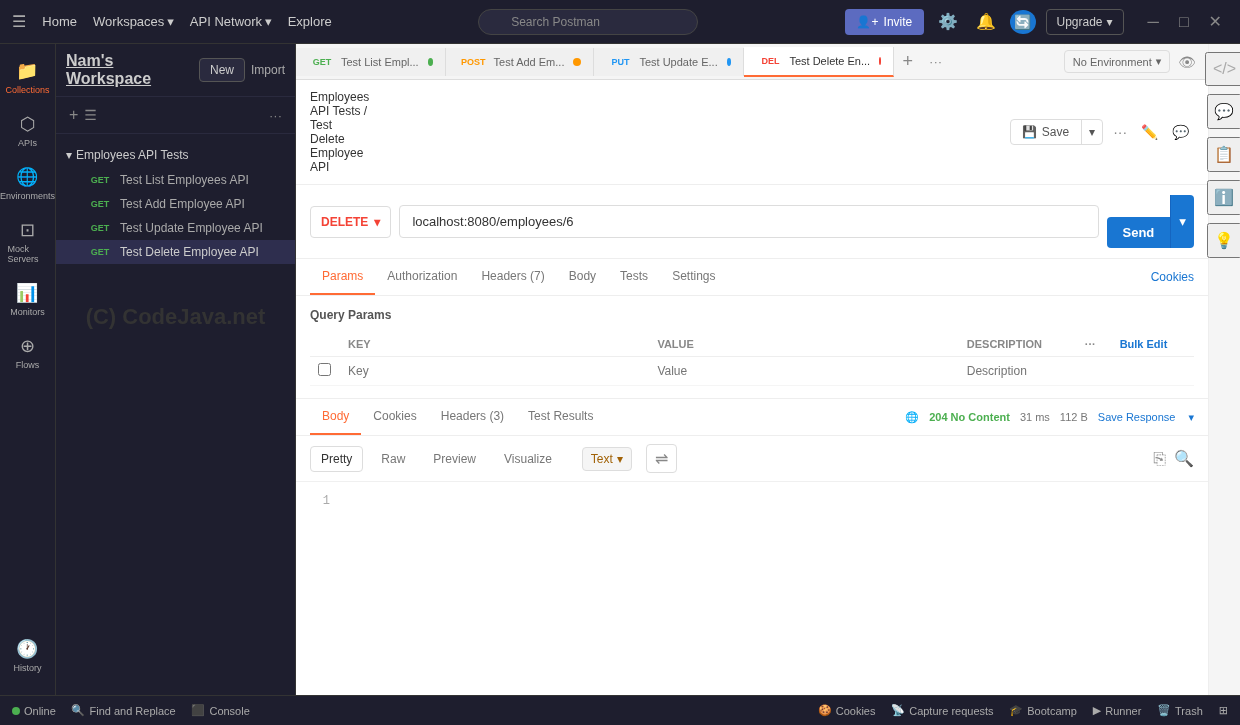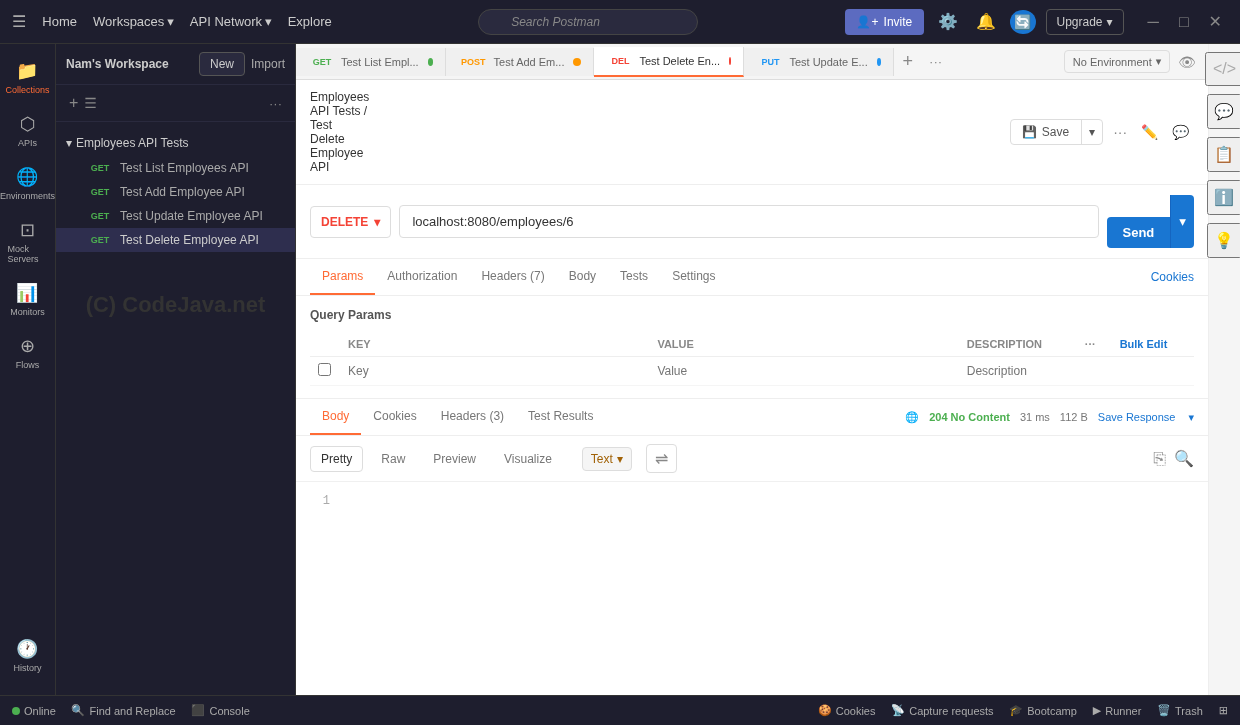--- a/index.html
+++ b/index.html
@@ -3,21 +3,21 @@
   <meta charset="utf-8">
   <style>
     * { box-sizing: border-box; margin: 0; padding: 0; }
     body { font-family: -apple-system, BlinkMacSystemFont, 'Segoe UI', sans-serif; font-size: 12px; background: #1a1a2e; color: #e0e0e0; height: 725px; overflow: hidden; }
 
     
     .top-bar { display: flex; align-items: center; background: #1e1e2e; height: 44px; padding: 0 12px; gap: 8px; border-bottom: 1px solid #333; }
     .top-bar-left { display: flex; align-items: center; gap: 16px; }
     .menu-icon { color: #aaa; font-size: 16px; cursor: pointer; }
     .nav-link { color: #ccc; font-size: 13px; cursor: pointer; display: flex; align-items: center; gap: 3px; }
-    .search-bar { flex: 1; display: flex; justify-content: center; font-style: italic; }
+    .search-bar { flex: 1; display: flex; justify-content: center; }
     .search-input { background: #2a2a3e; border: 1px solid #444; border-radius: 20px; padding: 5px 14px 5px 32px; color: #aaa; font-size: 12px; width: 220px; position: relative; display: flex; align-items: center; cursor: pointer; }
     .search-input-wrap { position: relative; display: flex; align-items: center; }
     .search-input-wrap .search-icon-inner { position: absolute; left: 10px; color: #888; font-size: 12px; }
     .top-bar-right { display: flex; align-items: center; gap: 10px; }
     .invite-btn { background: #5c6bc0; color: white; border: none; border-radius: 4px; padding: 6px 12px; font-size: 12px; cursor: pointer; display: flex; align-items: center; gap: 5px; }
     .icon-btn { background: none; border: none; color: #aaa; font-size: 16px; cursor: pointer; padding: 4px; }
     .upgrade-btn { background: none; border: 1px solid #555; color: #ccc; border-radius: 4px; padding: 5px 10px; font-size: 12px; cursor: pointer; display: flex; align-items: center; gap: 4px; }
     .window-controls { display: flex; gap: 8px; margin-left: 8px; }
     .win-btn { background: none; border: none; color: #888; font-size: 16px; cursor: pointer; padding: 2px 6px; }
 
@@ -26,21 +26,21 @@
 
     
     .sidebar-icons { width: 56px; background: #1e1e2e; border-right: 1px solid #333; display: flex; flex-direction: column; align-items: center; padding-top: 8px; gap: 4px; }
     .sidebar-icon-item { display: flex; flex-direction: column; align-items: center; padding: 8px 4px 6px; cursor: pointer; border-radius: 6px; width: 48px; color: #aaa; font-size: 9px; gap: 3px; }
     .sidebar-icon-item.active { color: #ff6b35; }
     .sidebar-icon-item .icon { font-size: 18px; }
 
     
     .collections-panel { width: 240px; background: #1e1e2e; border-right: 1px solid #333; display: flex; flex-direction: column; }
     .panel-header { display: flex; align-items: center; padding: 8px 10px; gap: 6px; border-bottom: 1px solid #2a2a3e; }
-    .workspace-name { font-size: 12px; font-weight: 600; color: #ccc; flex: 1; }
+    .workspace-name { font-size: 16px; font-weight: 600; color: #ccc; flex: 1; text-decoration: underline; }
     .panel-action-btn { background: none; border: none; color: #888; cursor: pointer; font-size: 13px; padding: 3px; border-radius: 3px; }
     .new-btn { background: #2a2a3e; border: 1px solid #555; color: #ccc; border-radius: 4px; padding: 4px 10px; font-size: 12px; cursor: pointer; }
     .import-btn { background: none; border: none; color: #aaa; font-size: 12px; cursor: pointer; }
 
     .collection-tree { flex: 1; overflow-y: auto; padding: 8px 0; }
     .collection-name { display: flex; align-items: center; padding: 6px 10px; cursor: pointer; color: #ccc; font-size: 12px; font-weight: 500; gap: 4px; }
     .tree-item { display: flex; align-items: center; padding: 5px 10px 5px 30px; cursor: pointer; color: #aaa; font-size: 12px; gap: 6px; }
     .tree-item.active { background: #2e2e4e; color: #ccc; }
     .method-badge { font-size: 9px; font-weight: 700; padding: 1px 3px; border-radius: 2px; min-width: 28px; text-align: center; }
     .method-get { color: #4caf50; }
@@ -257,29 +257,29 @@
       <div class="tab-item">
         <span class="method-badge method-get">GET</span>
         <span>Test List Empl...</span>
         <span style="width:8px;height:8px;border-radius:50%;background:#4caf50;display:inline-block;margin-left:4px;"></span>
       </div>
       <div class="tab-item">
         <span class="method-badge method-post">POST</span>
         <span>Test Add Em...</span>
         <span style="width:8px;height:8px;border-radius:50%;background:#ff9800;display:inline-block;margin-left:4px;"></span>
       </div>
+      <div class="tab-item">
+        <span class="method-badge method-put">PUT</span>
+        <span>Test Update E...</span>
+        <span style="width:8px;height:8px;border-radius:50%;background:#2196f3;display:inline-block;margin-left:4px;"></span>
+      </div>
       <div class="tab-item active" style="border-bottom:2px solid #ff6b35;">
         <span class="method-badge method-delete">DEL</span>
         <span>Test Delete En...</span>
         <span style="width:8px;height:8px;border-radius:50%;background:#f44336;display:inline-block;margin-left:4px;"></span>
-      </div>
-      <div class="tab-item">
-        <span class="method-badge method-put">PUT</span>
-        <span>Test Update E...</span>
-        <span style="width:8px;height:8px;border-radius:50%;background:#2196f3;display:inline-block;margin-left:4px;"></span>
       </div>
       <button class="tab-add-btn">+</button>
       <button class="tab-more-btn">···</button>
       <div class="tab-env">
         <div class="env-select">
           <span>No Environment</span>
           <span>▾</span>
         </div>
         <button class="icon-btn" style="color:#888;font-size:14px;">👁</button>
       </div>

